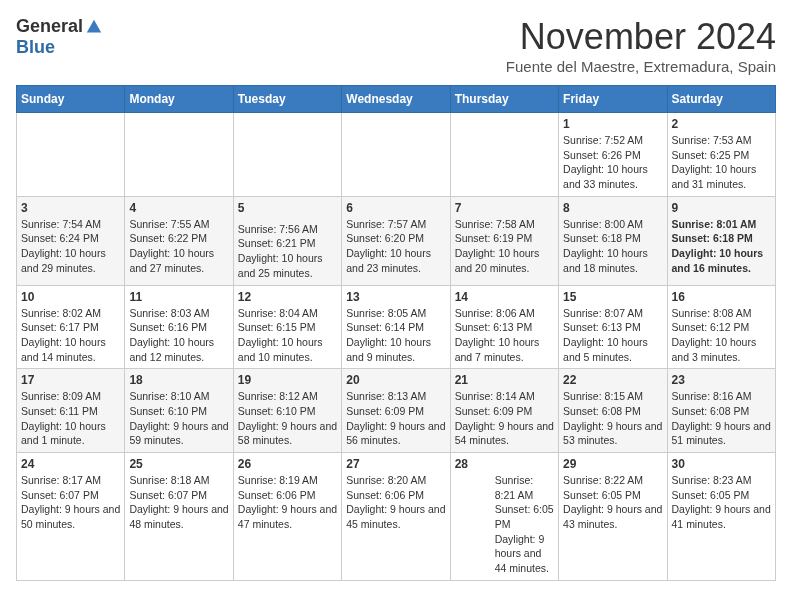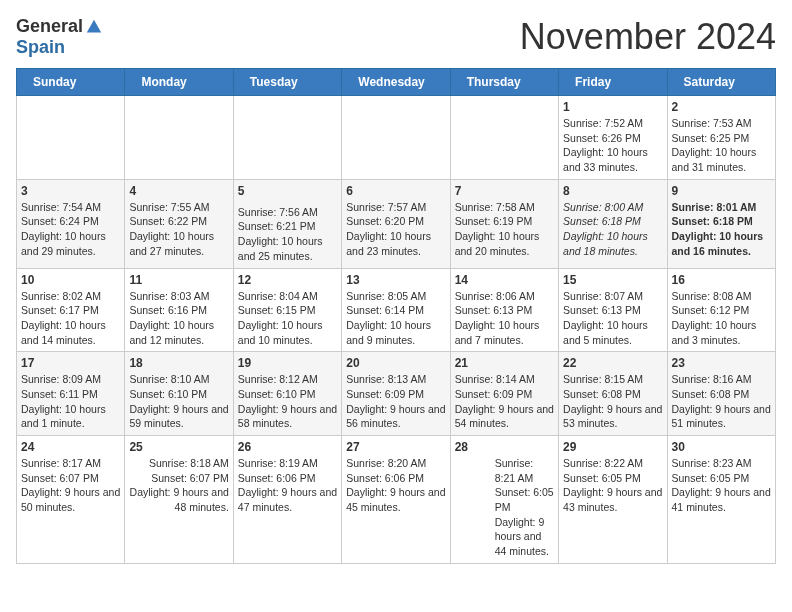--- a/index.html
+++ b/index.html
@@ -53,21 +53,21 @@
       color: #555;
     }
     .calendar {
       width: 100%;
       border-collapse: collapse;
       font-size: 11px;
     }
     .calendar thead th {
       background-color: #3a7abf;
       color: #fff;
-      padding: 6px 16px;
+      padding: 6px 4px;
       text-align: left;
       font-size: 12px;
       border: 1px solid #2e6da4;
     }
     .calendar tbody td {
       vertical-align: top;
       border: 1px solid #ccc;
       padding: 4px;
       width: 108px;
       min-height: 80px;
@@ -96,24 +96,25 @@
 <body>
 
 <div class="header">
   <div class="logo">
     <div class="logo-text">
       <span class="logo-general">General</span>
       <svg class="logo-icon" viewBox="0 0 20 20">
         <polygon points="2,16 10,2 18,16" fill="#3a7abf"></polygon>
       </svg>
     </div>
-    <span class="logo-blue">Spain</span>
+    <span class="logo-blue">Blue</span>
   </div>
   <div class="title-section">
     <div class="month-title">November 2024</div>
+    <div class="subtitle">Fuente del Maestre, Extremadura, Spain</div>
   </div>
 </div>
 
 <table class="calendar">
   <thead>
     <tr>
     <th>Sunday</th>
         <th>Monday</th>
         <th>Tuesday</th>
         <th>Wednesday</th>
@@ -168,21 +169,21 @@
 Daylight: 10 hours and 23 minutes.</div>
         </td>
         <td>
           <span class="day-number">7</span>
           <div class="day-info" style="white-space: pre-line;">Sunrise: 7:58 AM
 Sunset: 6:19 PM
 Daylight: 10 hours and 20 minutes.</div>
         </td>
         <td>
           <span class="day-number">8</span>
-          <div class="day-info" style="white-space: pre-line; font-style: italic;">Sunrise: 8:00 AM
+          <div class="day-info" style="white-space: pre-line;">Sunrise: 8:00 AM
 Sunset: 6:18 PM
 Daylight: 10 hours and 18 minutes.</div>
         </td>
         <td>
           <span class="day-number">9</span>
           <div class="day-info" style="white-space: pre-line; font-weight: bold;">Sunrise: 8:01 AM
 Sunset: 6:18 PM
 Daylight: 10 hours and 16 minutes.</div>
         </td>
       </tr>
@@ -276,21 +277,21 @@
       </tr>
       <tr>
         <td>
           <span class="day-number">24</span>
           <div class="day-info" style="white-space: pre-line;">Sunrise: 8:17 AM
 Sunset: 6:07 PM
 Daylight: 9 hours and 50 minutes.</div>
         </td>
         <td>
           <span class="day-number">25</span>
-          <div class="day-info" style="white-space: pre-line; text-align: right;">Sunrise: 8:18 AM
+          <div class="day-info" style="white-space: pre-line;">Sunrise: 8:18 AM
 Sunset: 6:07 PM
 Daylight: 9 hours and 48 minutes.</div>
         </td>
         <td>
           <span class="day-number">26</span>
           <div class="day-info" style="white-space: pre-line;">Sunrise: 8:19 AM
 Sunset: 6:06 PM
 Daylight: 9 hours and 47 minutes.</div>
         </td>
         <td>

